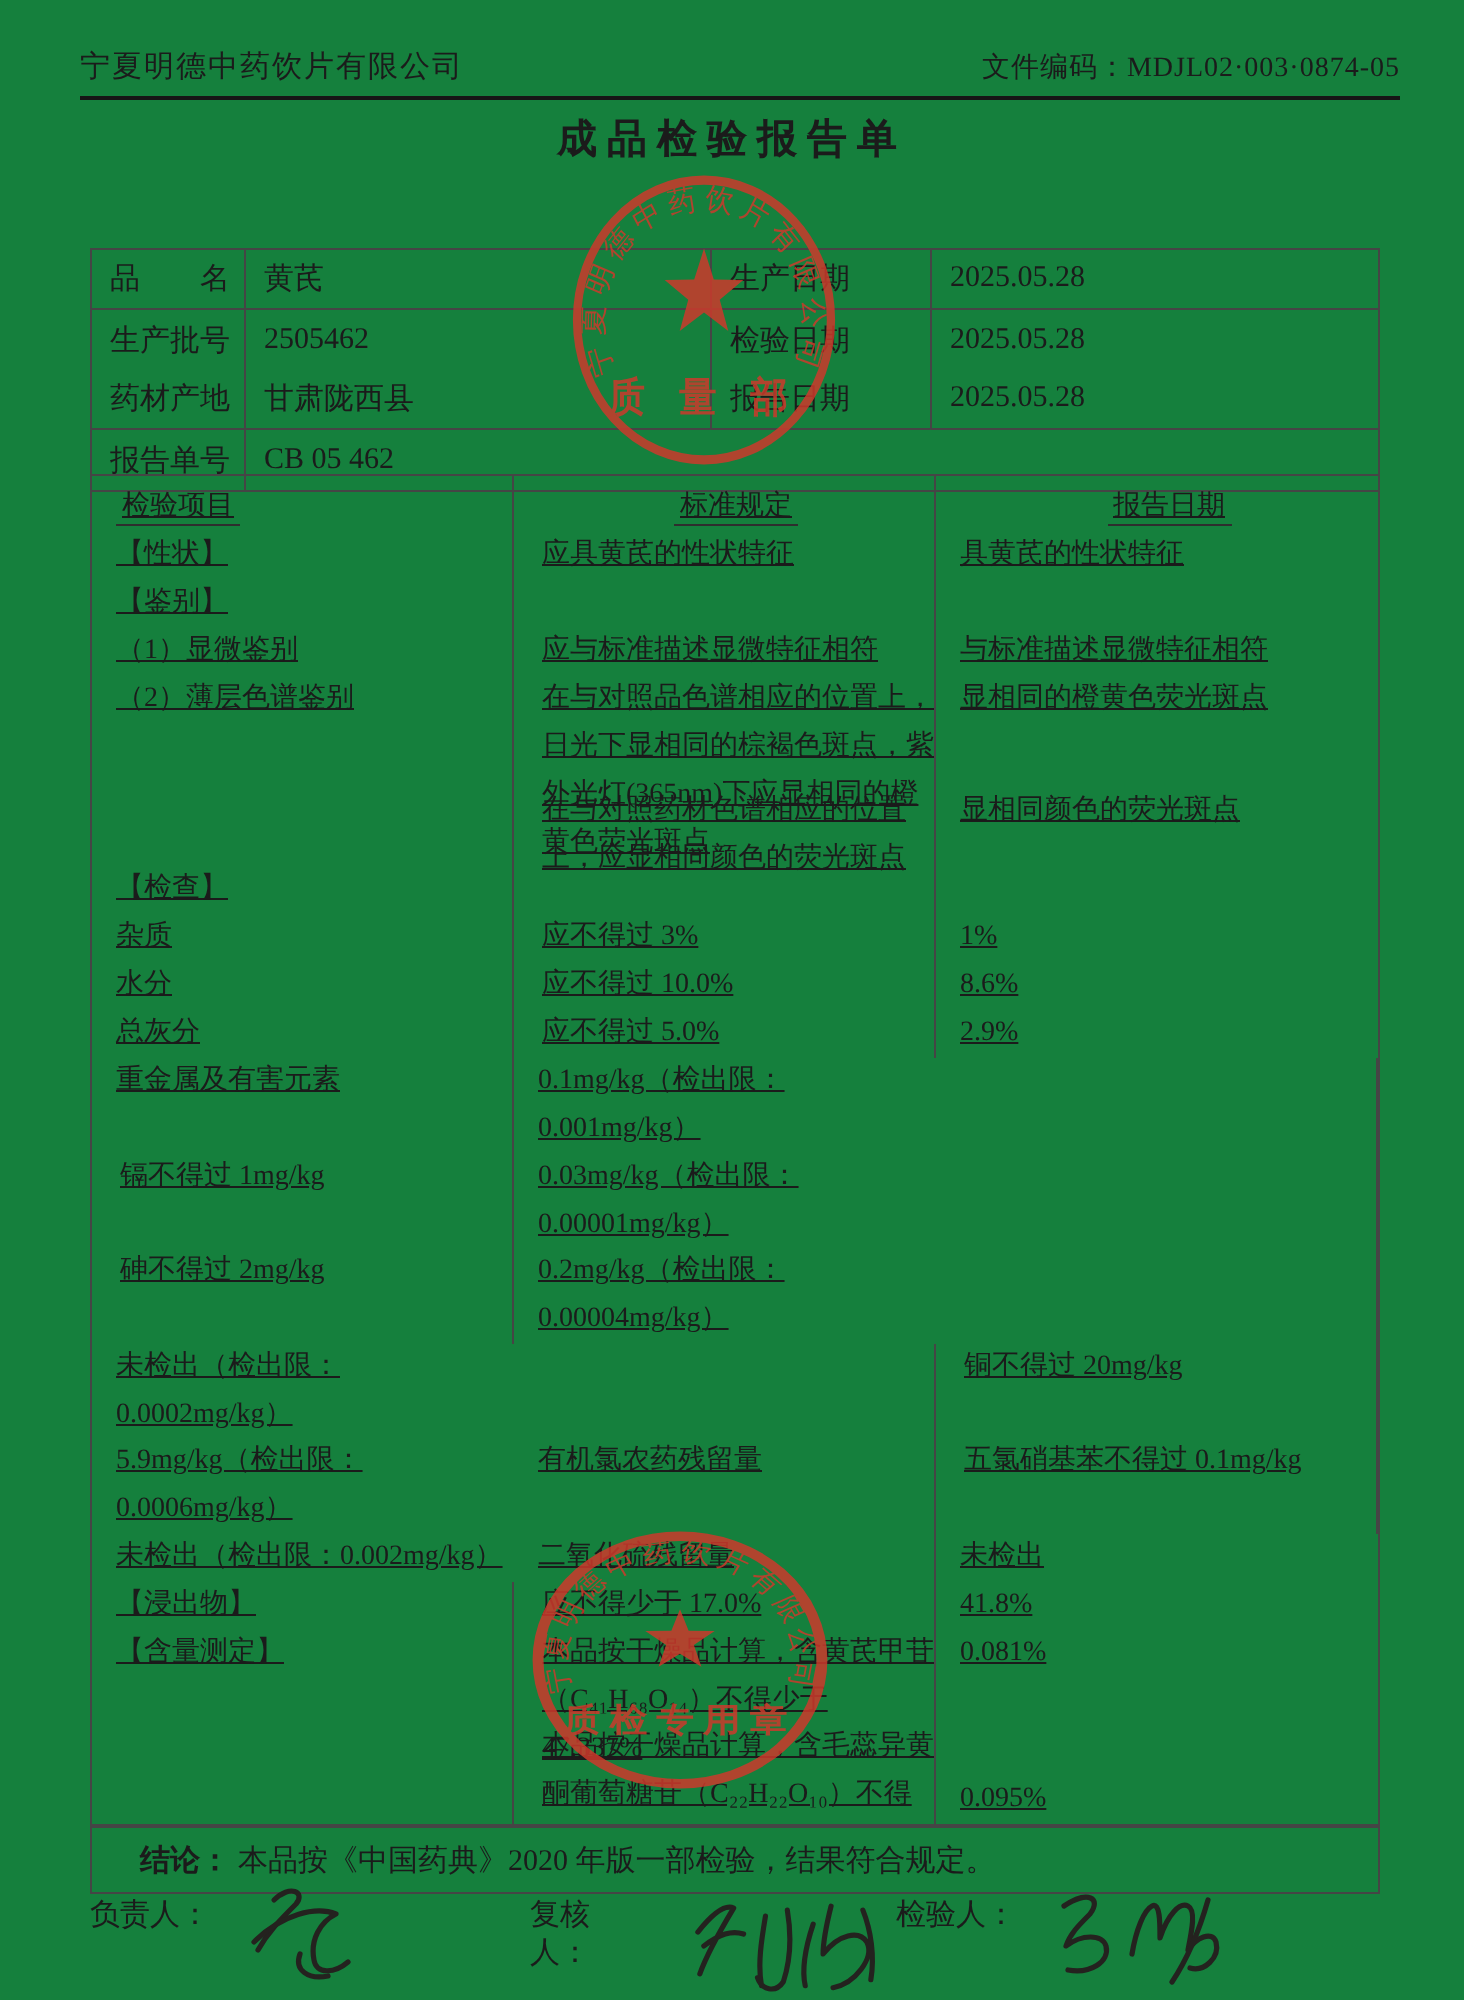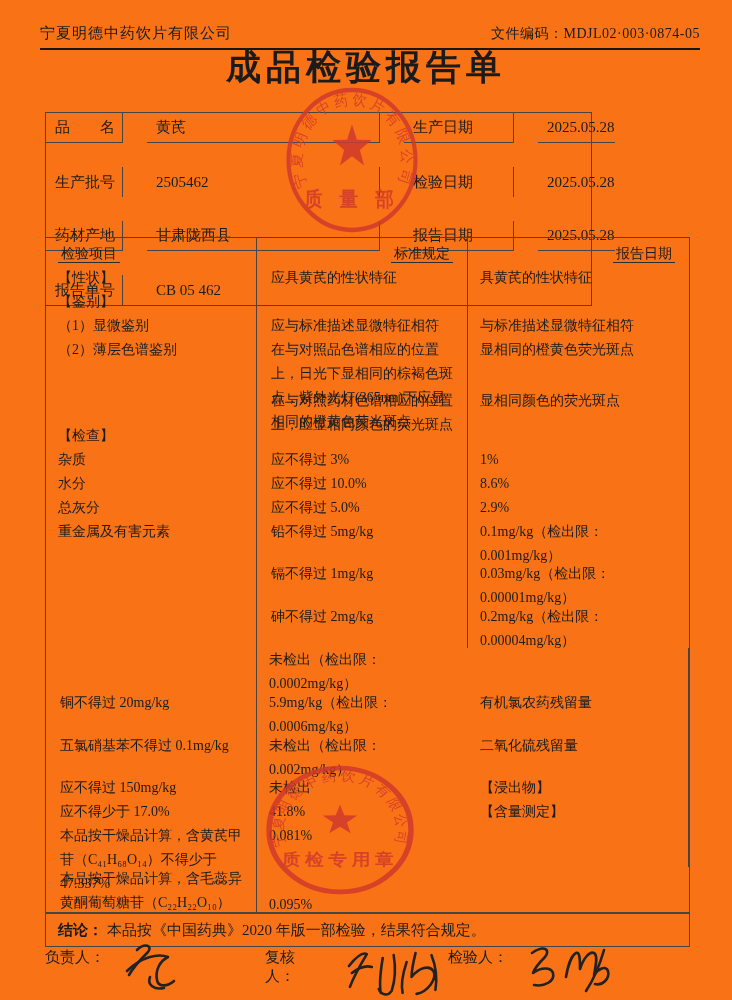--- a/index.html
+++ b/index.html
@@ -1,64 +1,63 @@
 <!DOCTYPE html>
 <html><head>
 <meta charset="utf-8">
 <style>
   html,body { margin:0; padding:0; background:#ffffff; }
   .page {
-    position:relative; width:732px; height:1000px; background:#f97316;
+    position:relative; width:732px; height:1000px; background:#15803d;
     font-family:"Liberation Serif","DejaVu Serif",serif; color:#1b1b1b;
     overflow:hidden;
   }
   
   .doc-header {
     position:absolute; left:40px; right:32px; top:24px;
     display:flex; justify-content:space-between; align-items:flex-end;
     border-bottom:2px solid #161616; padding-bottom:5px;
   }
   .company-name { font-size:15px; letter-spacing:1px; }
   .doc-code { font-size:14px; letter-spacing:0.5px; }
   .doc-title {
-    position:absolute; top:44px; left:0; width:100%;
-    text-align:center; font-size:35px; font-weight:bold; letter-spacing:5px;
+    position:absolute; top:56px; left:0; width:100%;
+    text-align:center; font-size:20px; font-weight:bold; letter-spacing:5px;
   }
   
   .info-table {
-    position:absolute; left:45px; top:112px; width:547px;
+    position:absolute; left:45px; top:124px; width:645px;
     border:1.6px solid #454545; box-sizing:border-box;
     display:grid; grid-template-columns:77px 233px 110px 1fr;
     font-size:15px;
-    gap:24px;
   }
   .it-cell { height:30px; display:flex; align-items:center; padding-left:9px; box-sizing:border-box; white-space:nowrap; }
   .br { border-right:1.2px solid #454545; }
   .bb { border-bottom:1.2px solid #454545; }
   .span3 { grid-column:2 / 5; }
   
   .main-table {
     position:absolute; left:45px; top:237px; width:645px; height:676px;
     border:1.6px solid #454545; box-sizing:border-box; overflow:hidden;
     display:grid; grid-template-columns:211px 211px 1fr;
     font-size:14px;
   }
-  .mt-cell { padding:0 14px 0 12px; line-height:24px; min-height:24px; box-sizing:border-box; }
+  .mt-cell { padding:0 0 0 12px; line-height:24px; min-height:24px; box-sizing:border-box;text-decoration:underline; }
   .c2col { padding-left:14px; }
   .colline { border-right:1.2px solid #454545; }
   .head { min-height:27px; padding-top:4px; }
-  .center { text-align:right; }
+  .center { text-align:center; }
   .ul { border-bottom:1px solid #2e2e2e; padding:0 3px 1px 3px; }
   .gap-top { padding-top:8px; }
   .res-offset { padding-top:26px; }
   
   .conclusion {
     position:absolute; left:45px; top:913px; width:645px; height:34px;
     border:1.6px solid #454545; box-sizing:border-box;
-    display:flex; align-items:center; font-size:15px; padding-left:12px;
+    display:flex; align-items:center; font-size:15px; padding-left:24px;
   }
   .concl-label { font-weight:bold; margin-right:4px; }
   
   .footer-row {
     position:absolute; left:45px; top:948px; width:660px;
     display:flex; font-size:15px;
   }
   .sig-group { position:relative; display:flex; align-items:flex-start; }
   .sg1 { width:220px; } .sg2 { width:183px; } .sg3 { flex:1; }
   .sig-scribble { position:relative; top:-8px; margin-left:12px; }
@@ -134,21 +133,20 @@
 
     <div class="mt-cell colline">水分</div>
     <div class="mt-cell colline c2col">应不得过 10.0%</div>
     <div class="mt-cell">8.6%</div>
 
     <div class="mt-cell colline">总灰分</div>
     <div class="mt-cell colline c2col">应不得过 5.0%</div>
     <div class="mt-cell">2.9%</div>
 
     <div class="mt-cell colline">重金属及有害元素</div>
-    <div class="mt-cell colline c2col">铅不得过 5mg/kg</div>
     <div class="mt-cell">0.1mg/kg（检出限：0.001mg/kg）</div>
 
     <div class="mt-cell colline"></div>
     <div class="mt-cell colline c2col">镉不得过 1mg/kg</div>
     <div class="mt-cell">0.03mg/kg（检出限：0.00001mg/kg）</div>
 
     <div class="mt-cell colline"></div>
     <div class="mt-cell colline c2col">砷不得过 2mg/kg</div>
     <div class="mt-cell">0.2mg/kg（检出限：0.00004mg/kg）</div>
 
@@ -157,21 +155,20 @@
 
     <div class="mt-cell colline"></div>
     <div class="mt-cell colline c2col">铜不得过 20mg/kg</div>
     <div class="mt-cell">5.9mg/kg（检出限：0.0006mg/kg）</div>
 
     <div class="mt-cell colline">有机氯农药残留量</div>
     <div class="mt-cell colline c2col">五氯硝基苯不得过 0.1mg/kg</div>
     <div class="mt-cell">未检出（检出限：0.002mg/kg）</div>
 
     <div class="mt-cell colline">二氧化硫残留量</div>
-    <div class="mt-cell colline c2col">应不得过 150mg/kg</div>
     <div class="mt-cell">未检出</div>
 
     <div class="mt-cell colline">【浸出物】</div>
     <div class="mt-cell colline c2col">应不得少于 17.0%</div>
     <div class="mt-cell">41.8%</div>
 
     <div class="mt-cell colline">【含量测定】</div>
     <div class="mt-cell colline c2col">本品按干燥品计算，含黄芪甲苷（C₄₁H₆₈O₁₄）不得少于 47.337%</div>
     <div class="mt-cell">0.081%</div>
 

